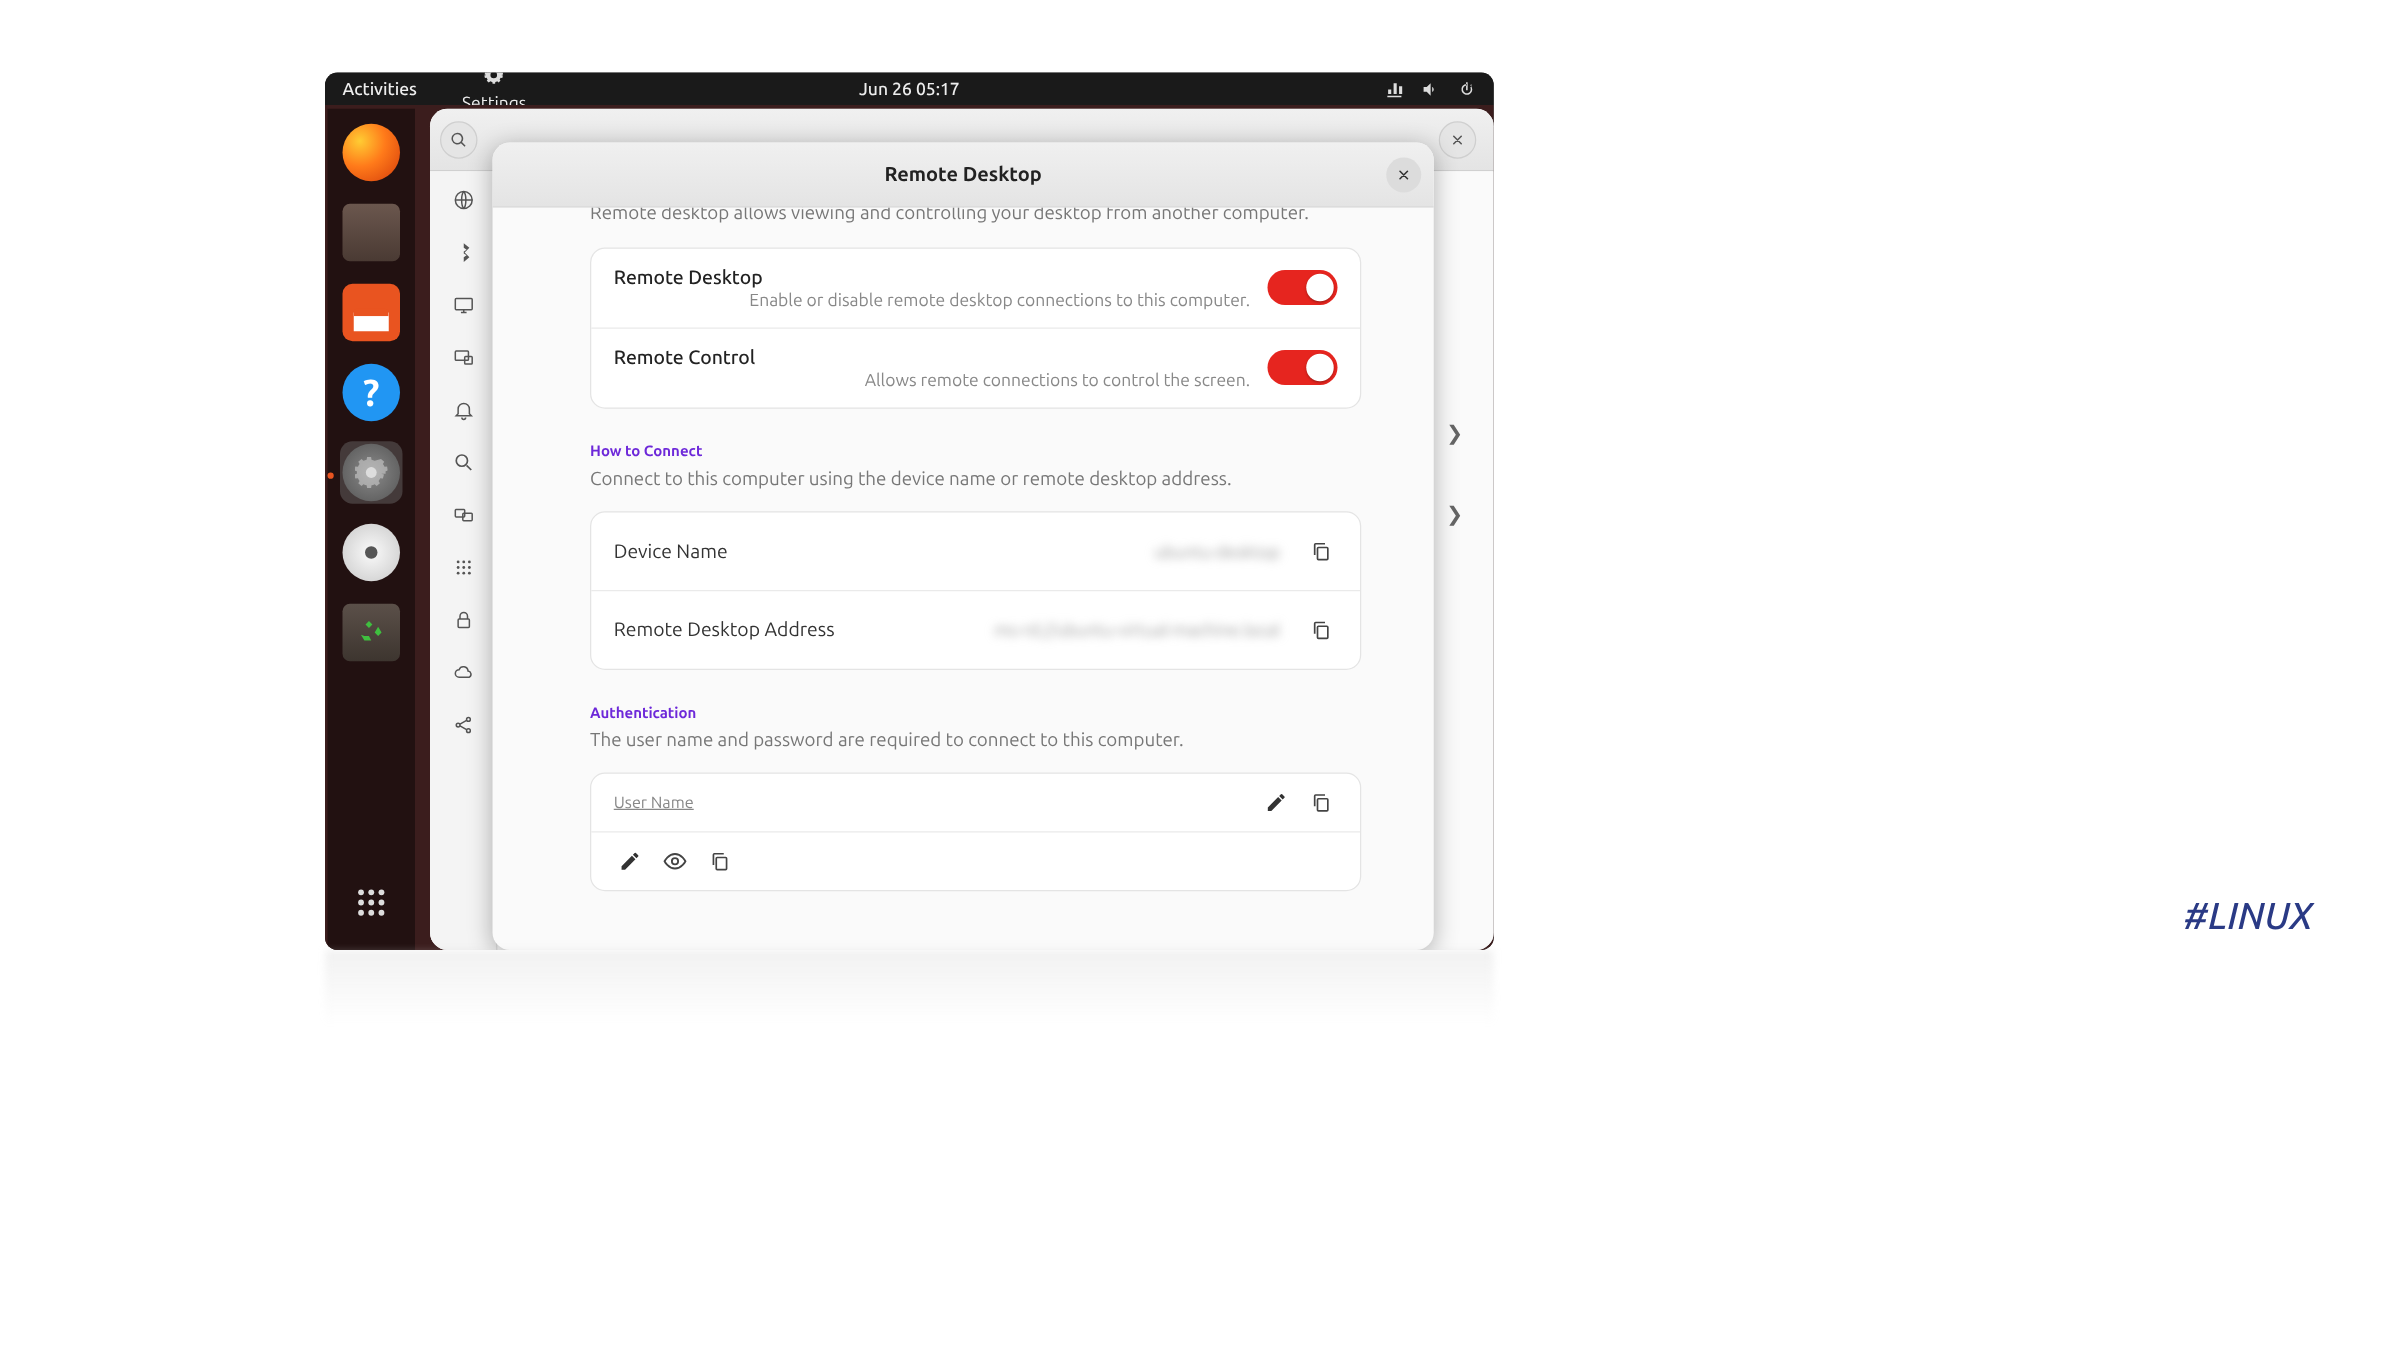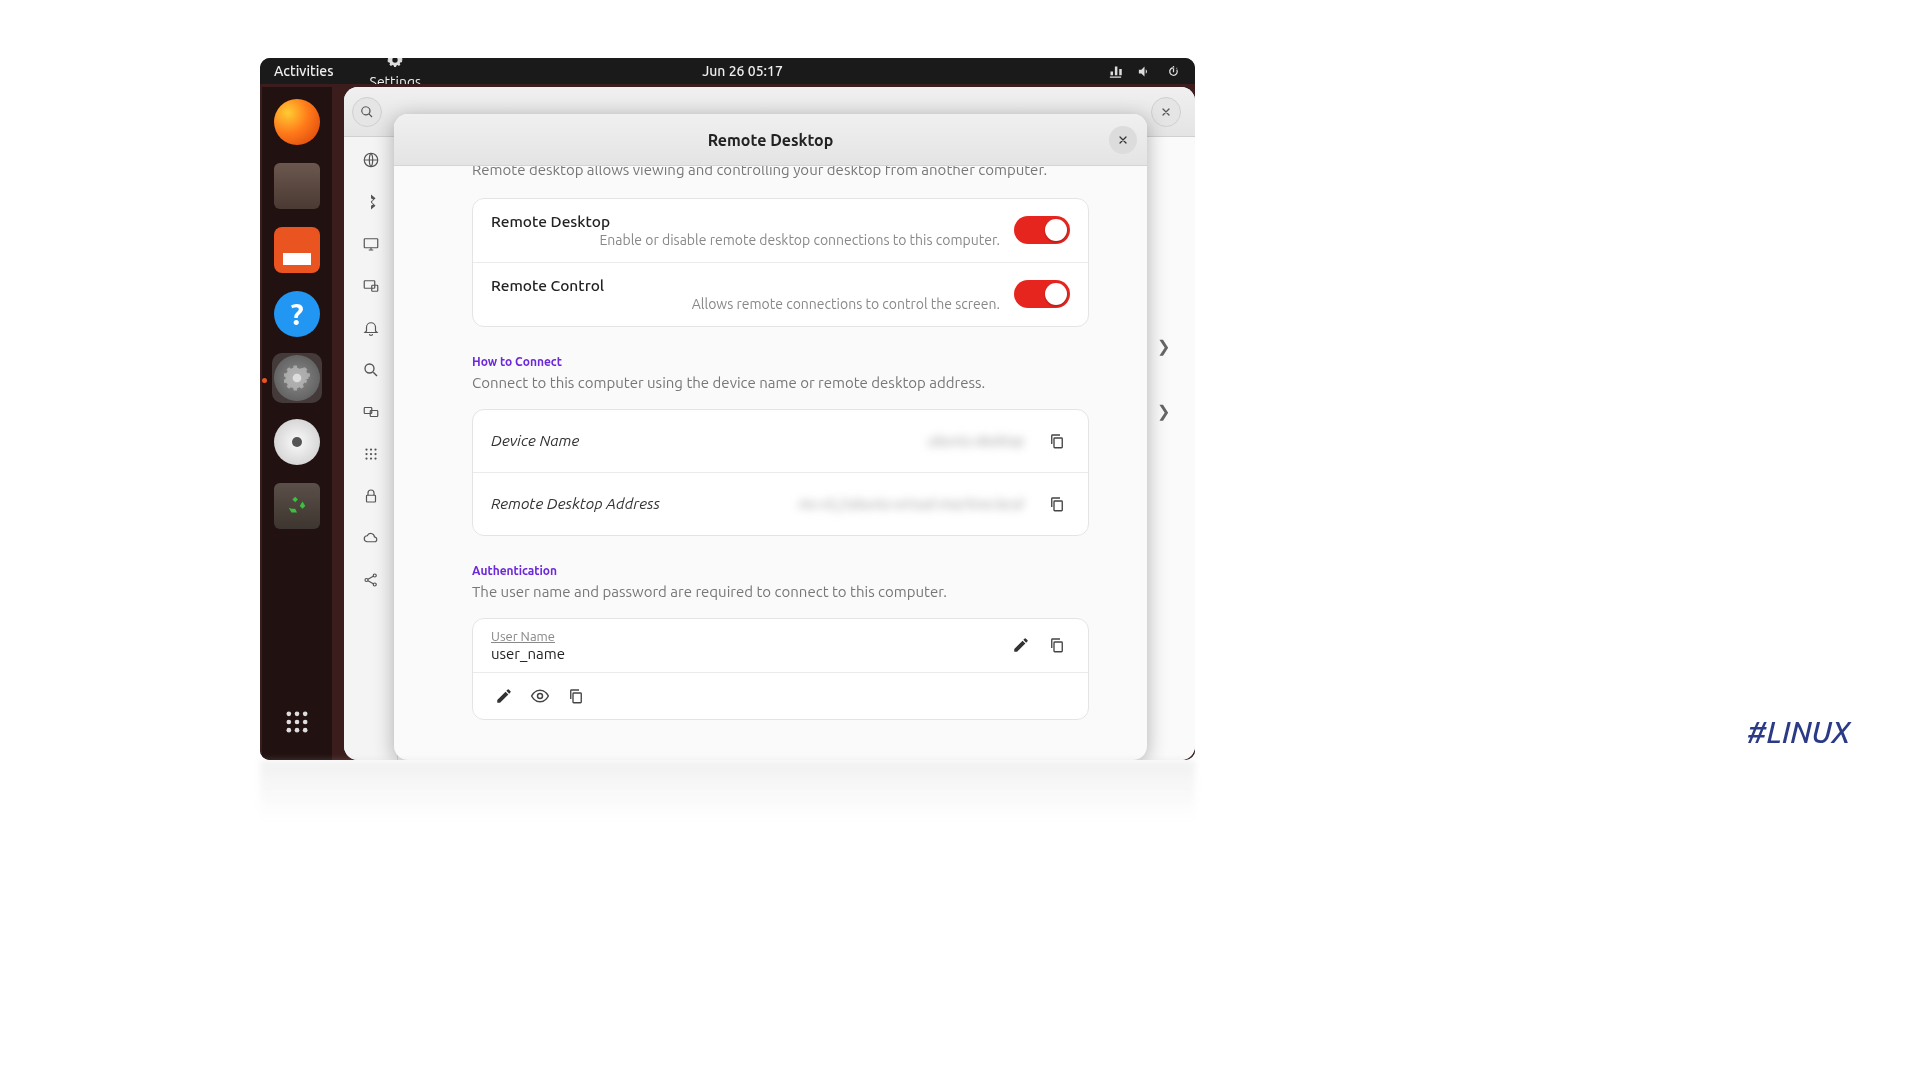--- a/index.html
+++ b/index.html
@@ -32,21 +32,20 @@
   .menubar .activities { font-weight: 500; }
   .menubar .app {
     display: flex; align-items: center; gap: 6px;
     margin-left: 36px;
     flex-direction: column;
   }
   .menubar .clock {
     position: absolute;
     left: 50%; transform: translateX(-50%);
     font-weight: 500;
-    margin-left: 15px;
   }
   .menubar .tray {
     margin-left: auto;
     display: flex; gap: 14px; align-items: center;
   }
   .menubar svg { fill: #ddd; }
 
   
   .desktop {
     position: relative;
@@ -216,21 +215,20 @@
     text-align: right;
     color: #999;
     filter: blur(4px);
     font-size: 14px;
     padding-right: 10px;
   }
   .info-row {
     display: flex; align-items: center;
     padding: 18px 18px;
     gap: 10px;
-    font-style: italic;
   }
   .info-row + .info-row { border-top: 1px solid #eaeaea; }
   .info-row .label { font-size: 15.5px; color: #333; }
   .icon-btn {
     width: 26px; height: 26px;
     display: flex; align-items: center; justify-content: center;
     background: none; border: none;
     color: #444;
   }
   .auth-row {
@@ -482,21 +480,20 @@
           </div>
         </div>
 
         <div class="section-h">Authentication</div>
         <div class="section-d">The user name and password are required to connect to this computer.</div>
 
         <div class="card">
           <div class="auth-row">
             <div class="col">
               <div class="small">User Name</div>
-              <div class="val">user_name</div>
             </div>
             <button class="icon-btn">
               <svg width="18" height="18" viewBox="0 0 24 24" fill="#333">
                   <path d="M3 17.25V21h3.75L17.8 9.94l-3.75-3.75L3 17.25zM20.7 7.04a1 1 0 000-1.41l-2.34-2.34a1 1 0 00-1.41 0l-1.83 1.83 3.75 3.75 1.83-1.83z"></path>
                 </svg>
             </button>
             <button class="icon-btn">
               <svg width="18" height="18" viewBox="0 0 24 24" fill="none" stroke="#444" stroke-width="1.8">
                   <rect x="8" y="8" width="11" height="13" rx="1"></rect>
                   <path d="M5 16V5a1 1 0 011-1h10"></path>

